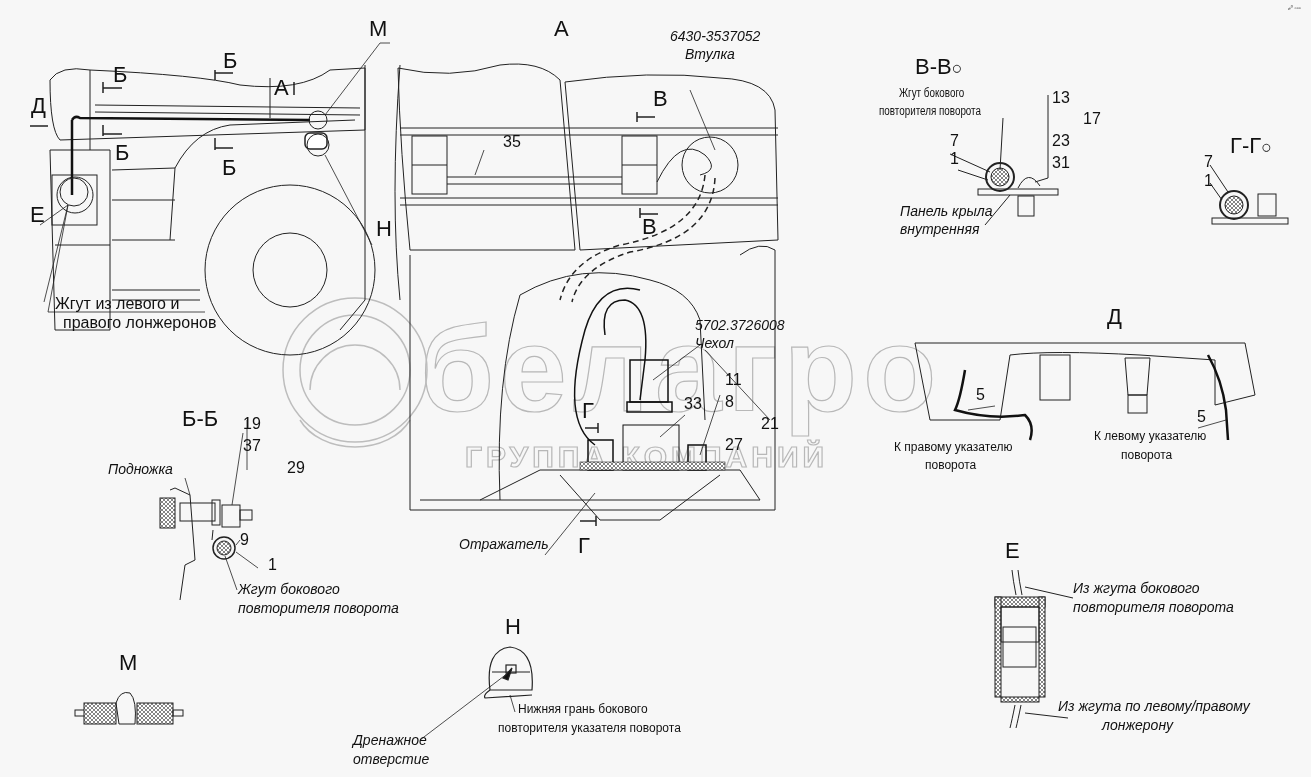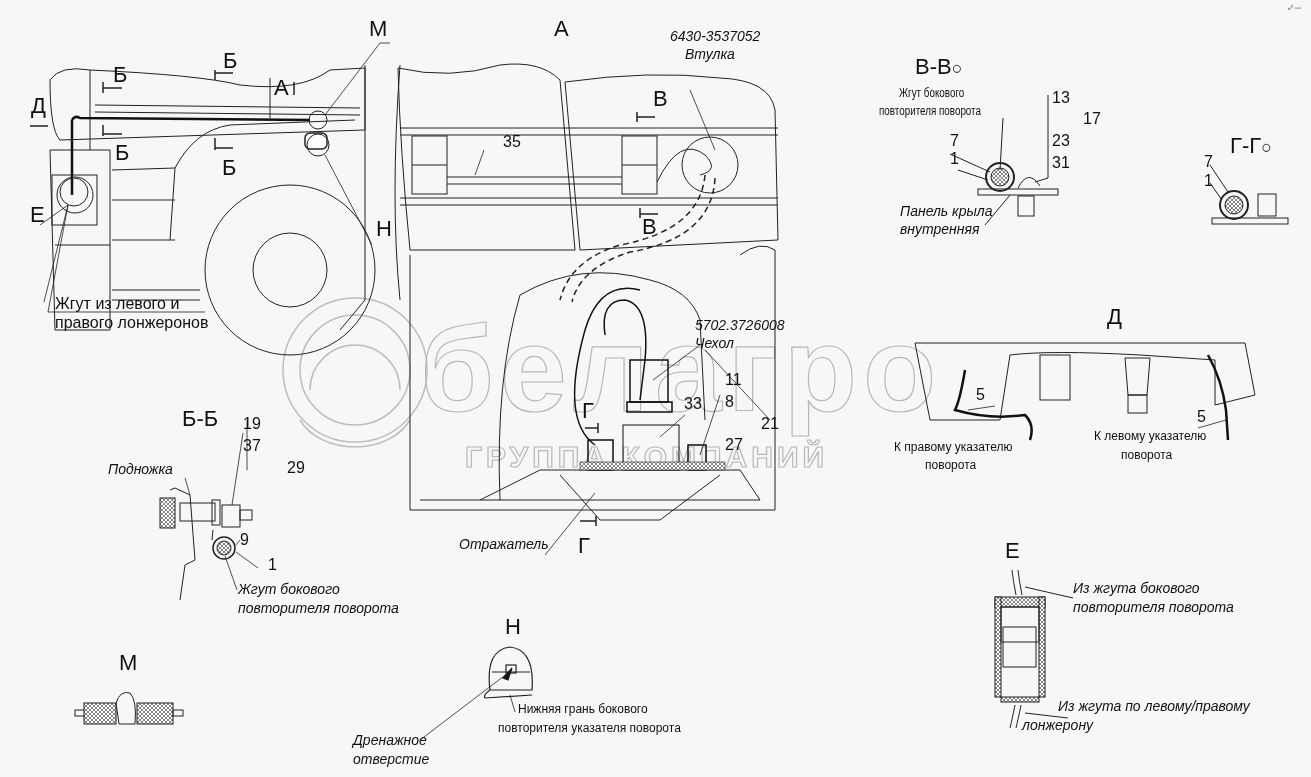--- a/index.html
+++ b/index.html
@@ -236,21 +236,21 @@
   <div class="lbl big" style="left:31px;top:95px;">Д</div>
   <div class="lbl big" style="left:113px;top:64px;">Б</div>
   <div class="lbl big" style="left:223px;top:50px;">Б</div>
   <div class="lbl big" style="left:115px;top:142px;">Б</div>
   <div class="lbl big" style="left:222px;top:157px;">Б</div>
   <div class="lbl big" style="left:274px;top:77px;">А</div>
   <div class="lbl big" style="left:369px;top:18px;">М</div>
   <div class="lbl big" style="left:376px;top:218px;">Н</div>
   <div class="lbl big" style="left:30px;top:204px;">Е</div>
   <div class="lbl med" style="left:55px;top:296px;">Жгут из левого и</div>
-  <div class="lbl med" style="left:55px;top:315px;">правого лонжеронов</div>
+  <div class="lbl med" style="left:55px;top:315px;padding-left:8px;">правого лонжеронов</div>
 
   <div class="lbl big" style="left:554px;top:18px;">А</div>
   <div class="lbl sm" style="left:670px;top:29px;">6430-3537052</div>
   <div class="lbl sm" style="left:685px;top:47px;">Втулка</div>
   <div class="lbl med" style="left:503px;top:134px;">35</div>
   <div class="lbl big" style="left:653px;top:88px;">В</div>
   <div class="lbl big" style="left:642px;top:216px;">В</div>
   <div class="lbl sm" style="left:695px;top:318px;">5702.3726008</div>
   <div class="lbl sm" style="left:695px;top:336px;">Чехол</div>
   <div class="lbl med" style="left:684px;top:396px;">33</div>
@@ -293,21 +293,21 @@
   <div class="lbl sm" style="left:108px;top:462px;">Подножка</div>
   <div class="lbl med" style="left:240px;top:532px;">9</div>
   <div class="lbl med" style="left:268px;top:557px;">1</div>
   <div class="lbl sm" style="left:238px;top:582px;">Жгут бокового</div>
   <div class="lbl sm" style="left:238px;top:601px;">повторителя поворота</div>
 
   <div class="lbl big" style="left:1005px;top:540px;">Е</div>
   <div class="lbl sm" style="left:1073px;top:581px;">Из жгута бокового</div>
   <div class="lbl sm" style="left:1073px;top:600px;">повторителя поворота</div>
   <div class="lbl sm" style="left:1058px;top:699px;">Из жгута по левому/правому</div>
-  <div class="lbl sm" style="left:1022px;top:718px;">лонжерону</div>
+  <div class="lbl sm" style="left:1102px;top:718px;">лонжерону</div>
 
   <div class="lbl big" style="left:505px;top:616px;">Н</div>
   <div class="lbl xs" style="left:518px;top:703px;">Нижняя грань бокового</div>
   <div class="lbl xs" style="left:498px;top:722px;">повторителя указателя поворота</div>
   <div class="lbl sm" style="left:353px;top:733px;">Дренажное</div>
   <div class="lbl sm" style="left:353px;top:752px;">отверстие</div>
 
   <div class="lbl big" style="left:119px;top:652px;">М</div>
 
   <div class="lbl" style="left:1288px;top:5px;font-size:6px;color:#444;">ℯ⁰ ▫▫▫</div>

